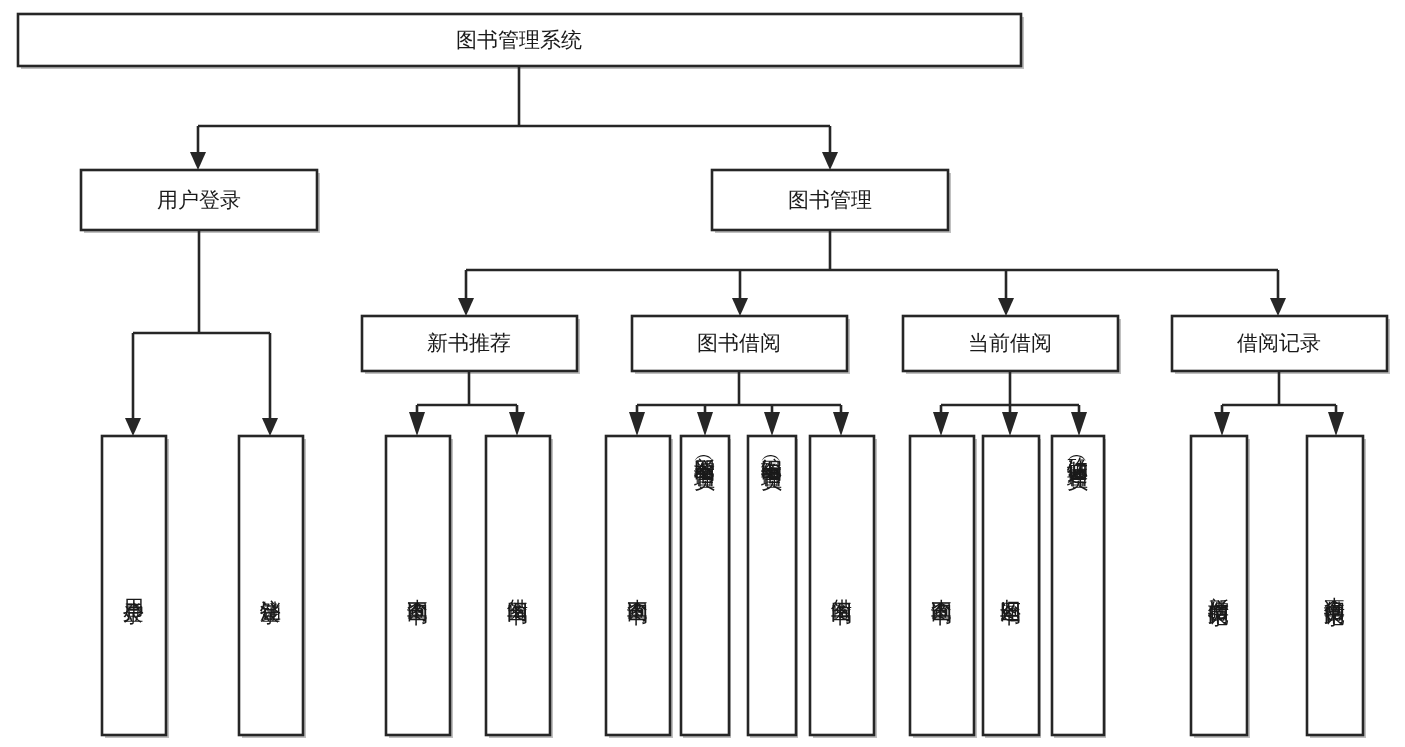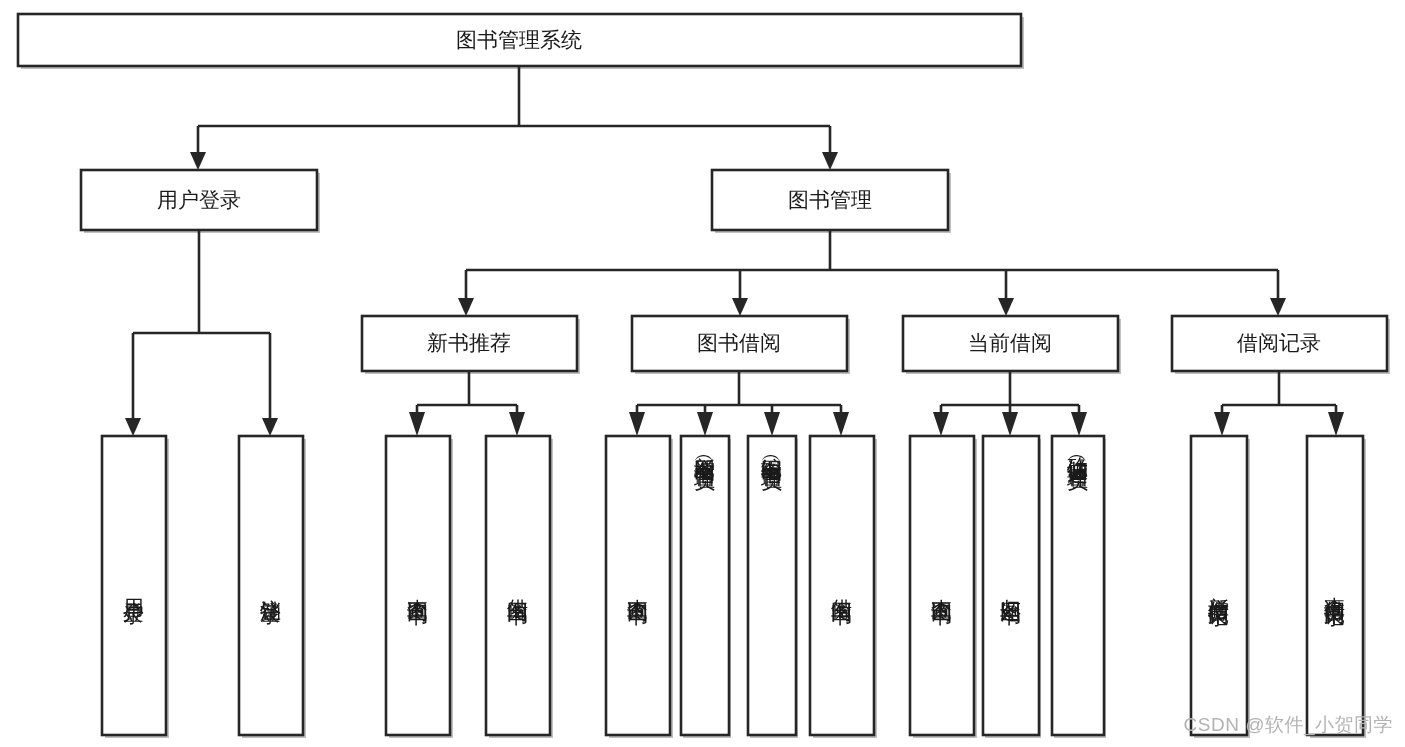--- a/index.html
+++ b/index.html
@@ -302,15 +302,14 @@
     <span class="node-label-v" style="position:static;">确认归还（管理员）</span>
   </div>
 
   <div class="vlabel-wrap" style="left:1191px; top:436px; width:56px; height:299px;">
     <span class="node-label-v" style="position:static;">新增借阅记录</span>
   </div>
   <div class="vlabel-wrap" style="left:1307px; top:436px; width:56px; height:299px;">
     <span class="node-label-v" style="position:static;">查询借阅记录</span>
   </div>
 
-  <div class="watermark">CSDN @软件_小贺同学</div>
 
 </div>
 
 </body></html>

